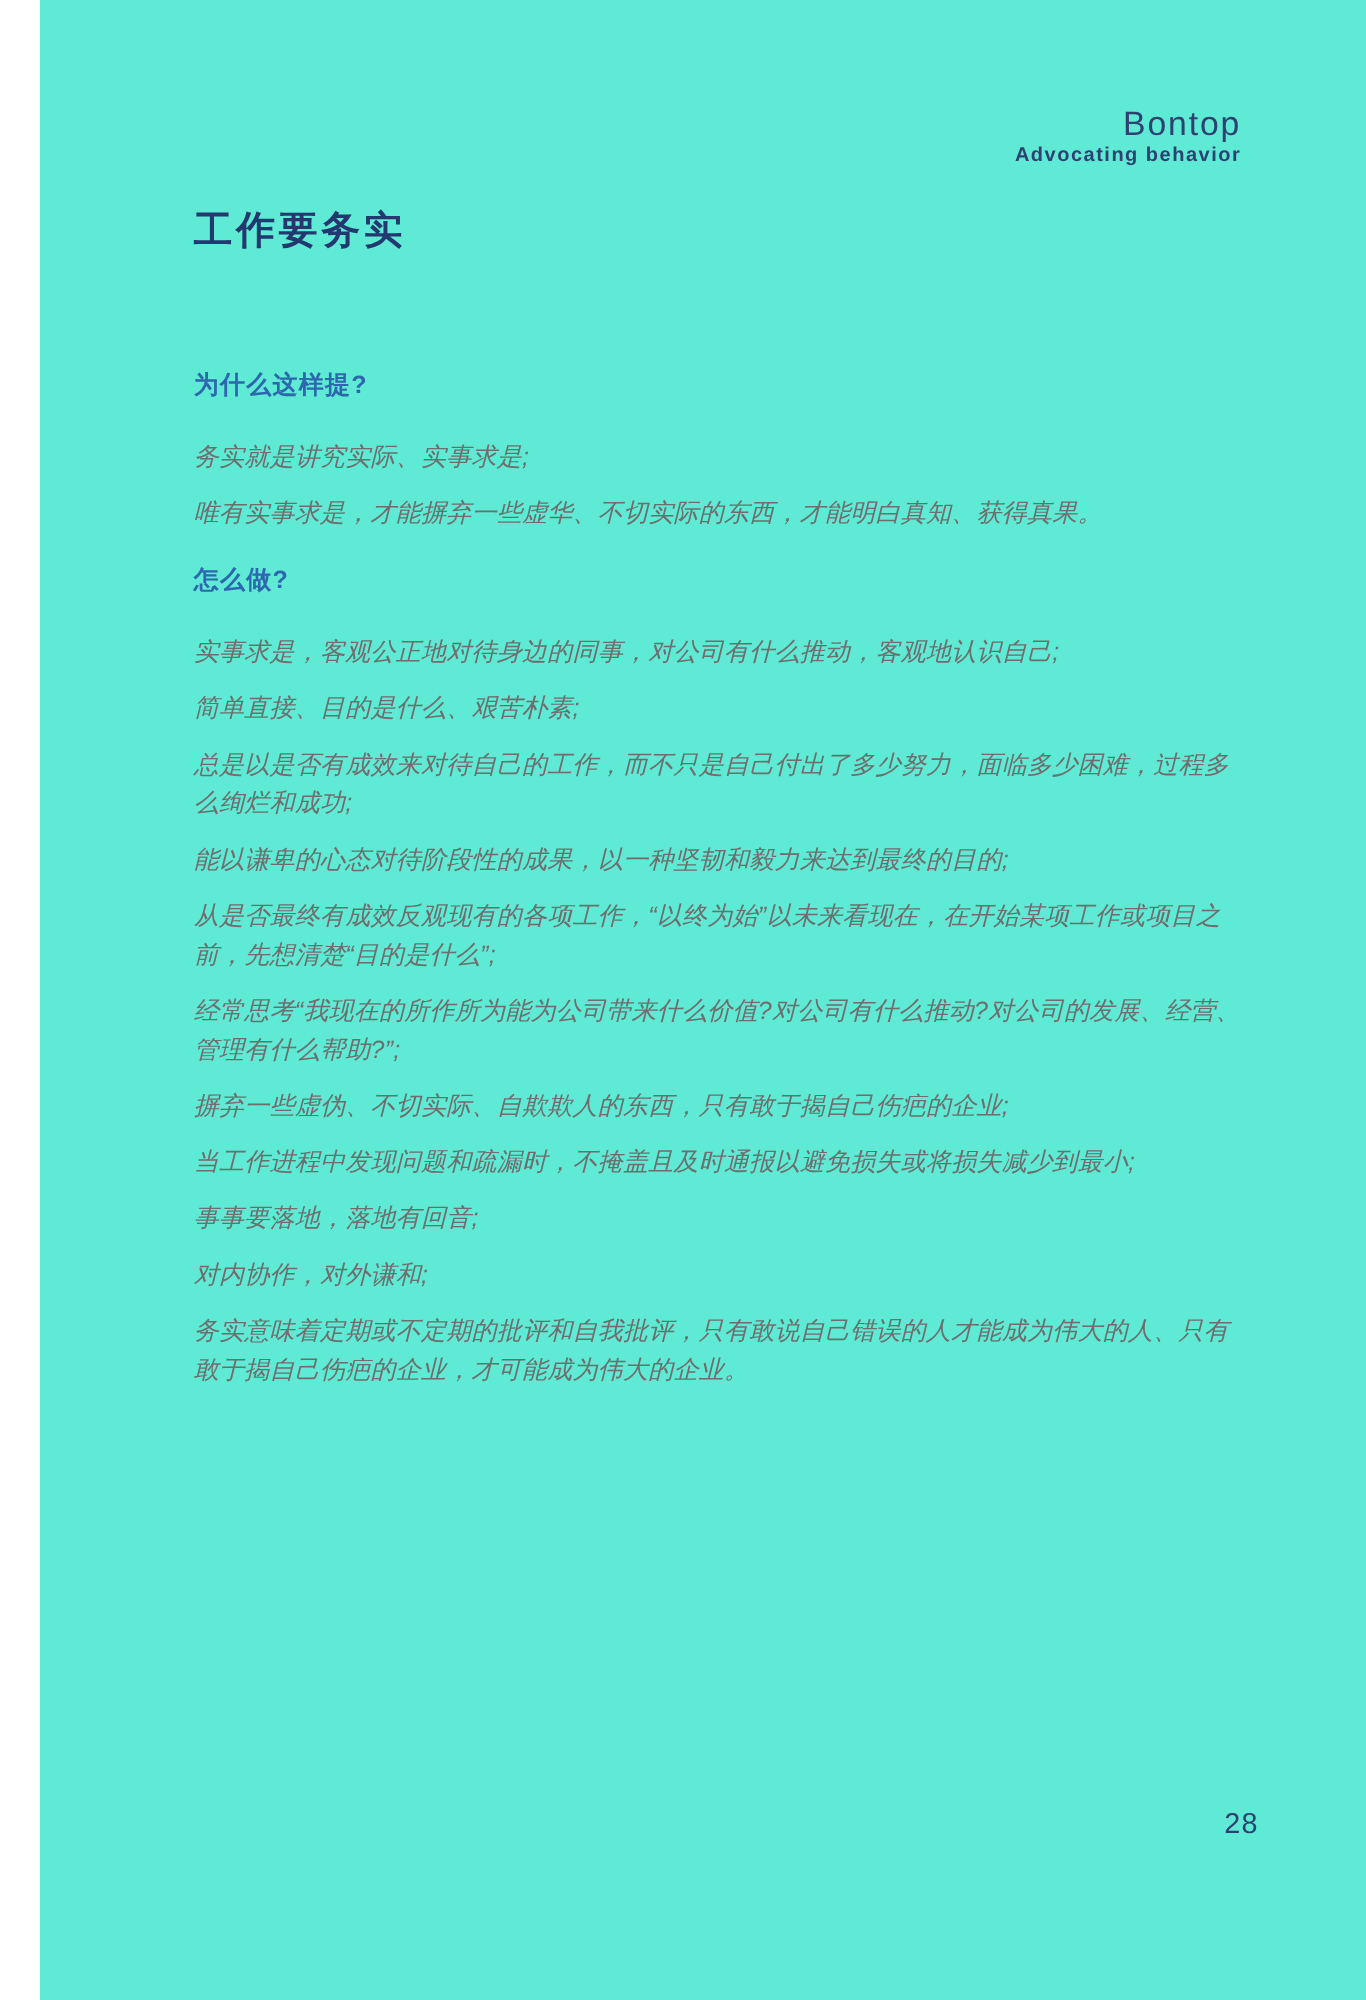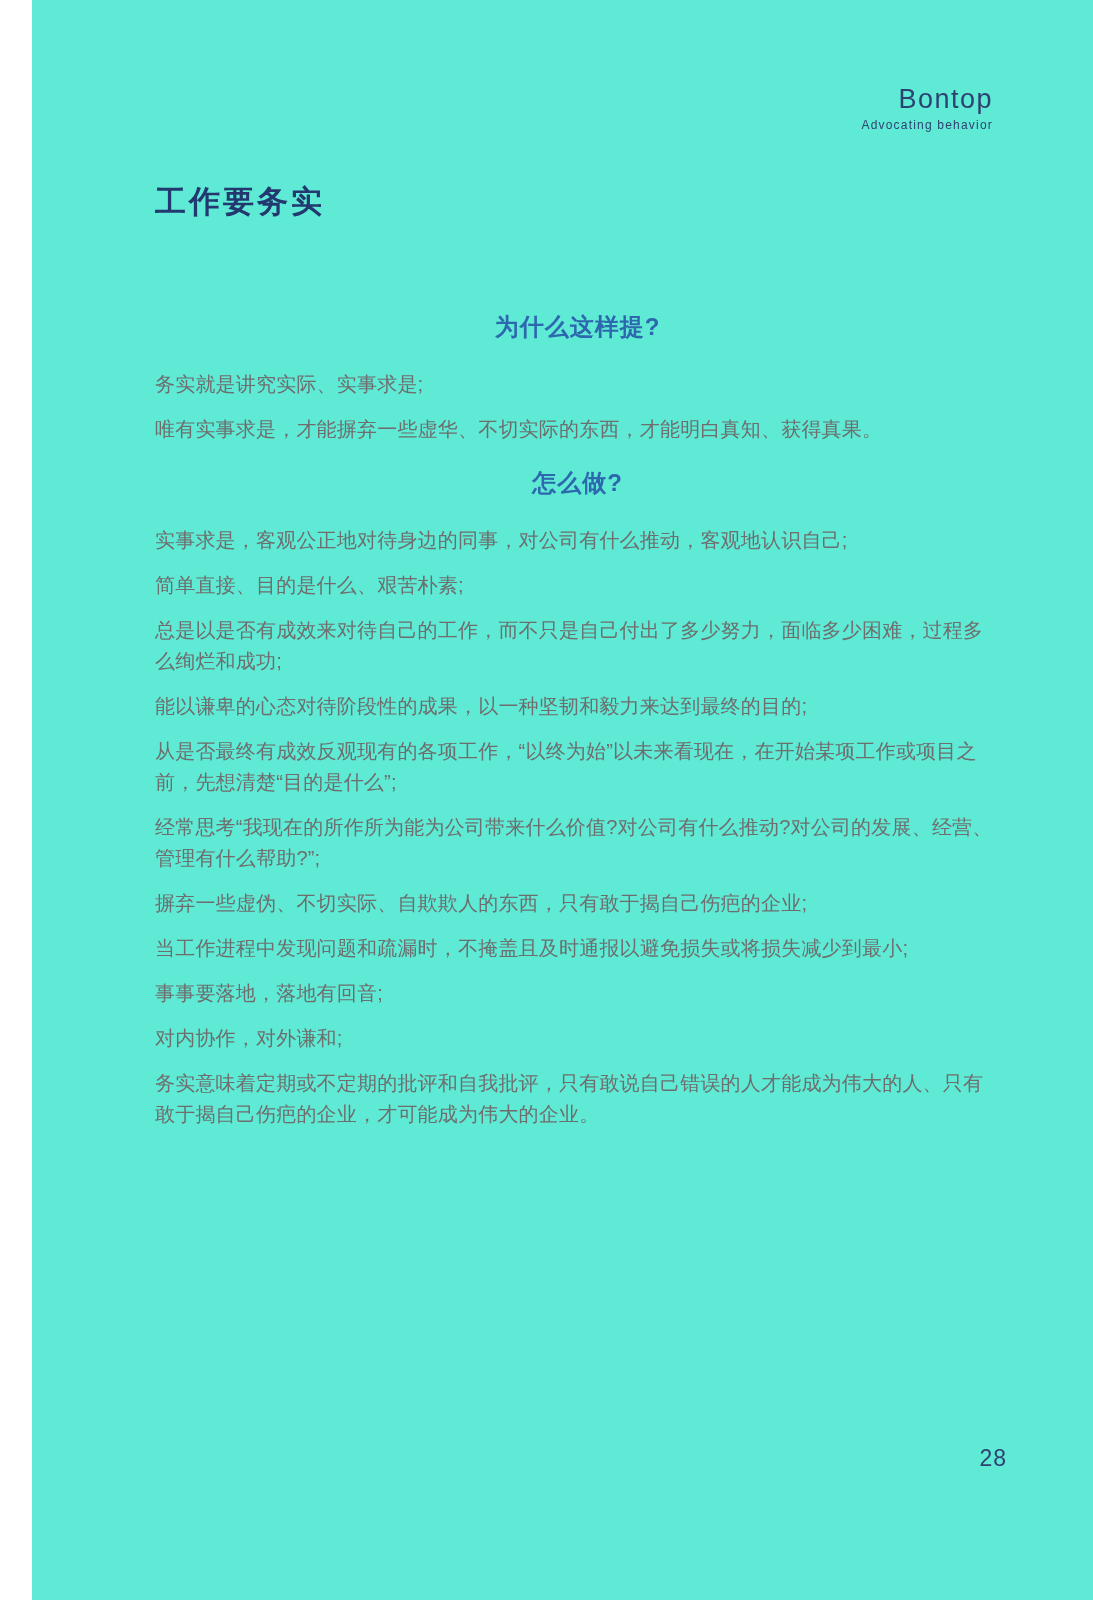--- a/index.html
+++ b/index.html
@@ -24,58 +24,58 @@
     text-align: right;
     color: #2e4272;
   }
   .brand {
     font-size: 27px;
     font-weight: 500;
     letter-spacing: 1.5px;
     line-height: 30px;
   }
   .tagline {
-    font-size: 12px;
-    font-weight: 400;
+    font-size: 16px;
+    font-weight: 700;
     letter-spacing: 1.2px;
     line-height: 20px;
     margin-top: 1px;
   }
   
   .content {
     position: absolute;
     left: 123px;
-    top: 183px;
+    top: 165px;
     width: 845px;
   }
   .doc-title {
     margin: 0;
     font-size: 31px;
     font-weight: bold;
     letter-spacing: 3px;
     line-height: 38px;
     color: #22386f;
   }
   .section-heading {
     margin: 0;
-    font-size: 24px;
+    font-size: 20px;
     font-weight: bold;
     letter-spacing: 1px;
     line-height: 27px;
     color: #2d67ae;
-    text-align: center;
   }
   .section-heading.first {
     margin-top: 92px;
   }
   .section-heading.second {
     margin-top: 24px;
   }
   .paragraphs {
     margin-top: 29px;
+    font-style: italic;
   }
   .paragraphs p {
     margin: 0 0 14px 0;
     font-size: 20px;
     line-height: 31px;
     color: #6e6e6e;
     letter-spacing: 0.2px;
   }
   
   .page-number {

